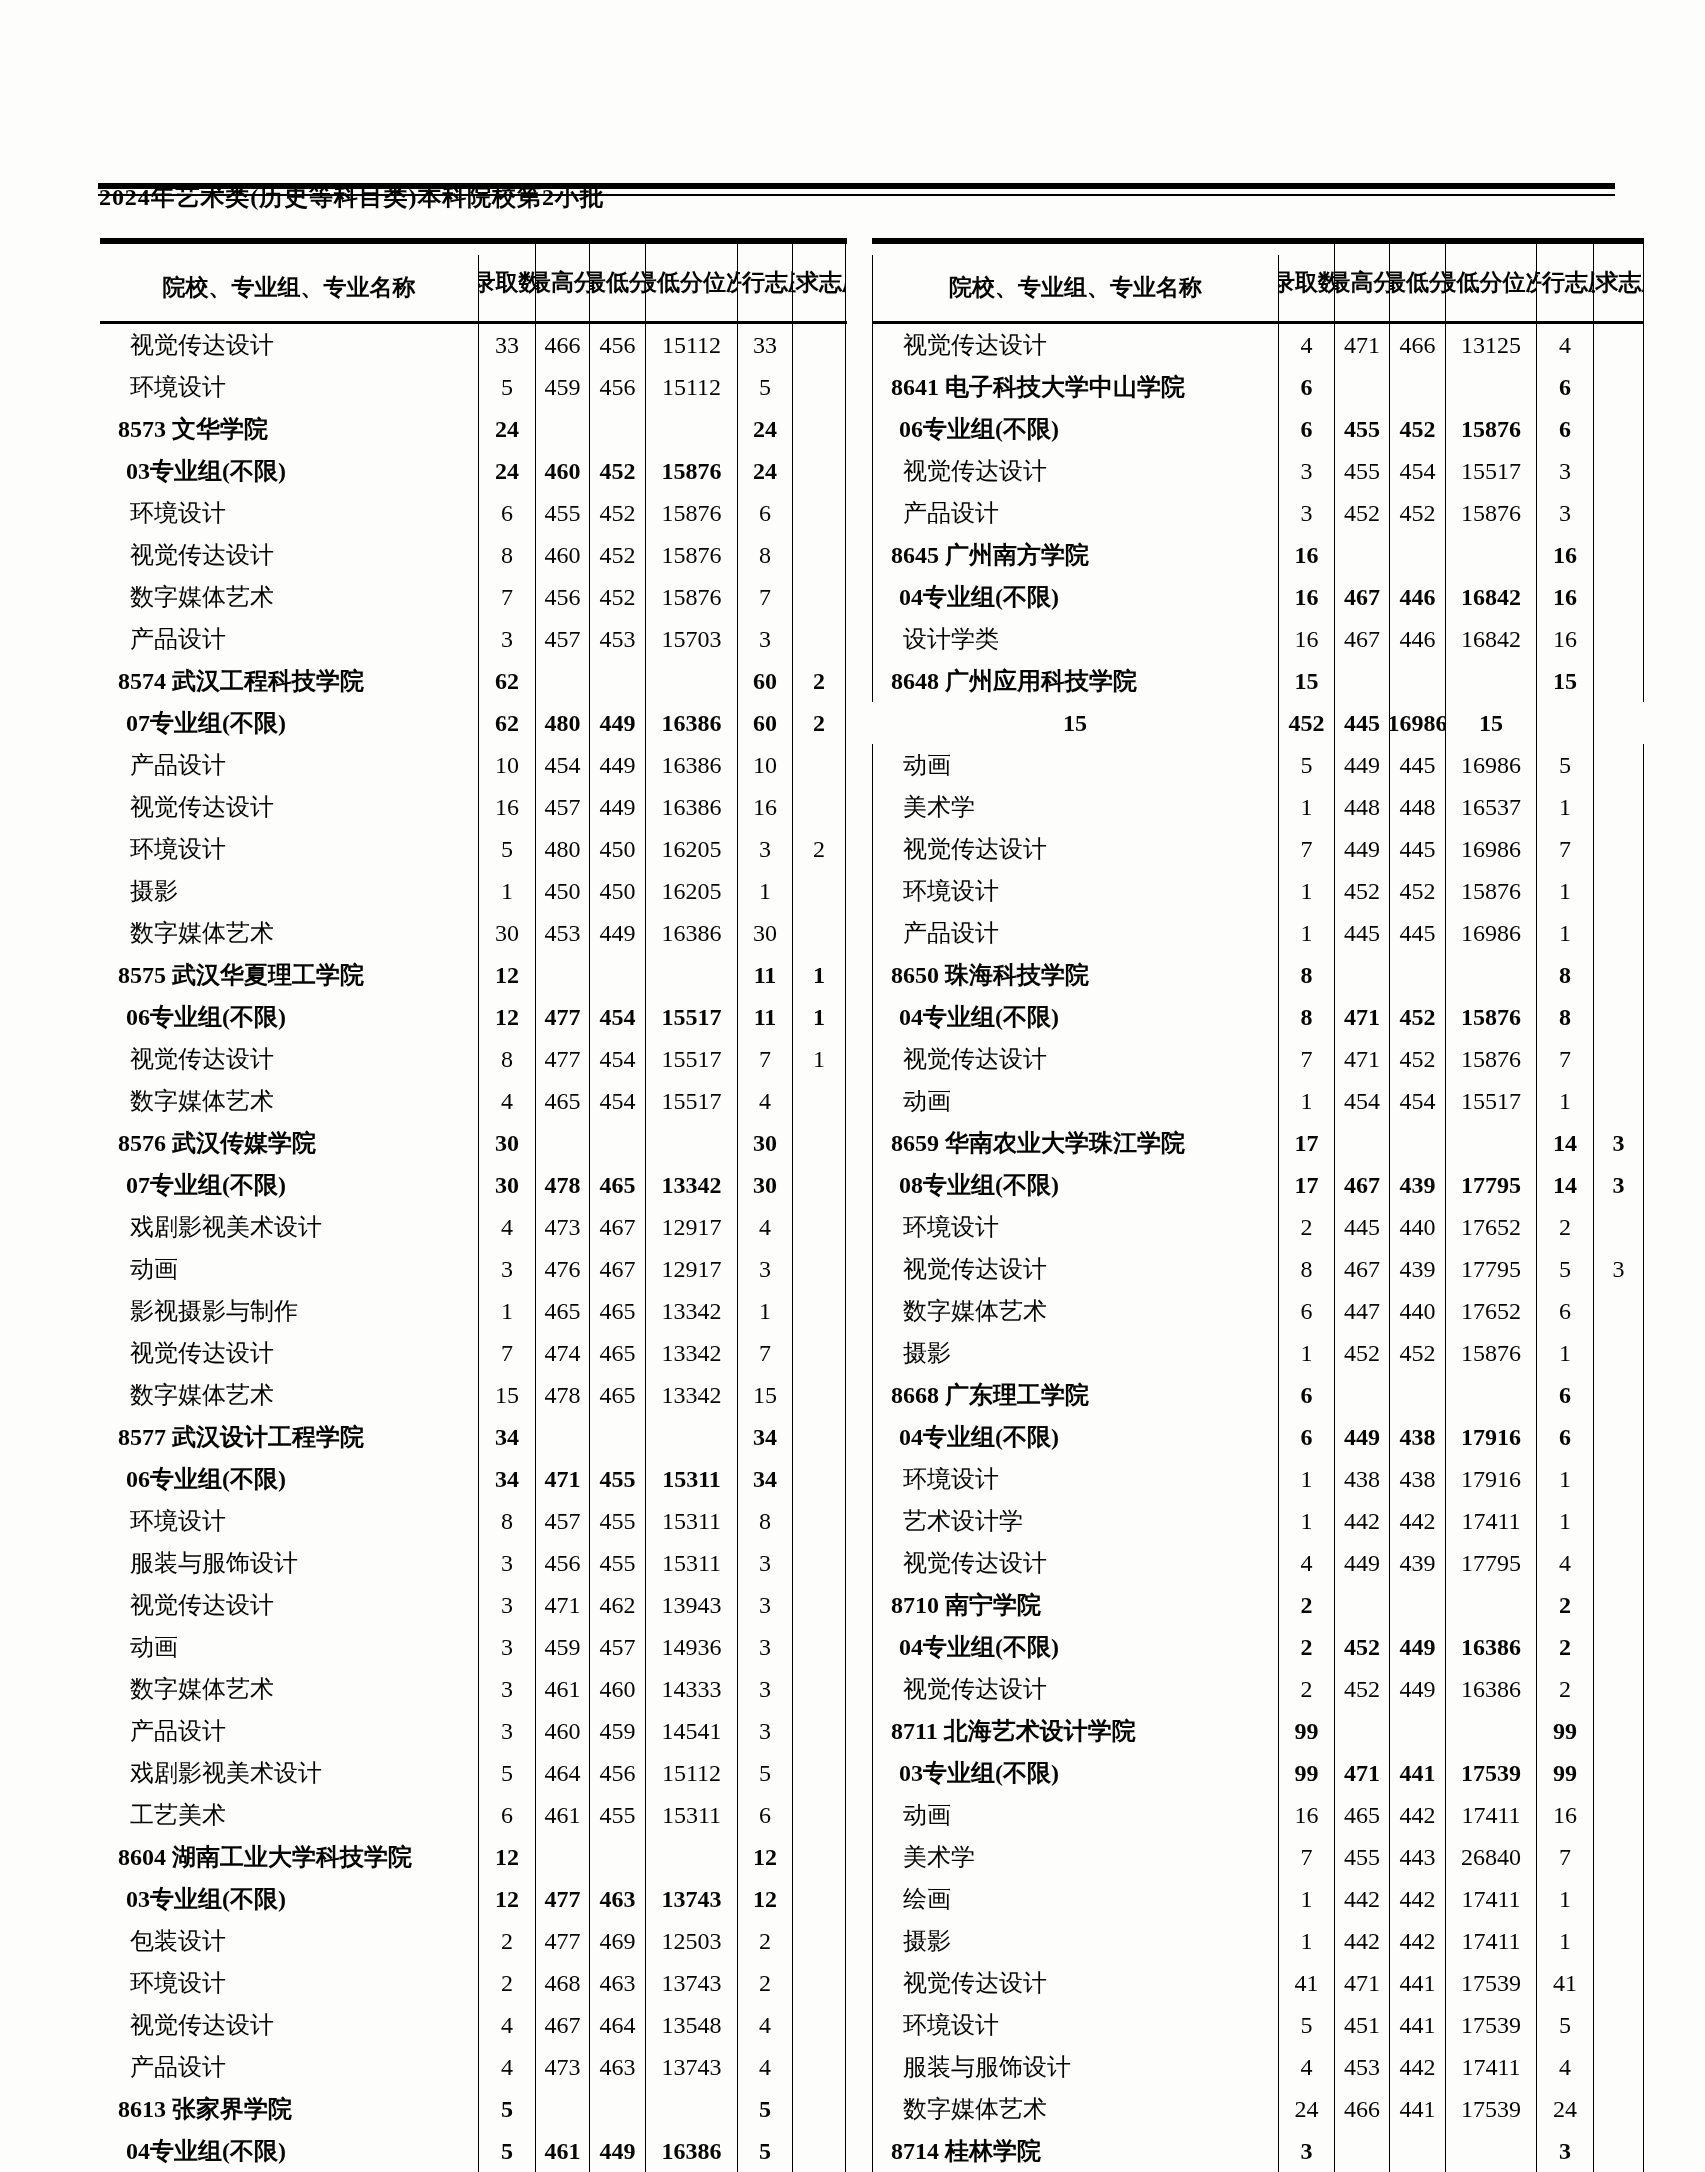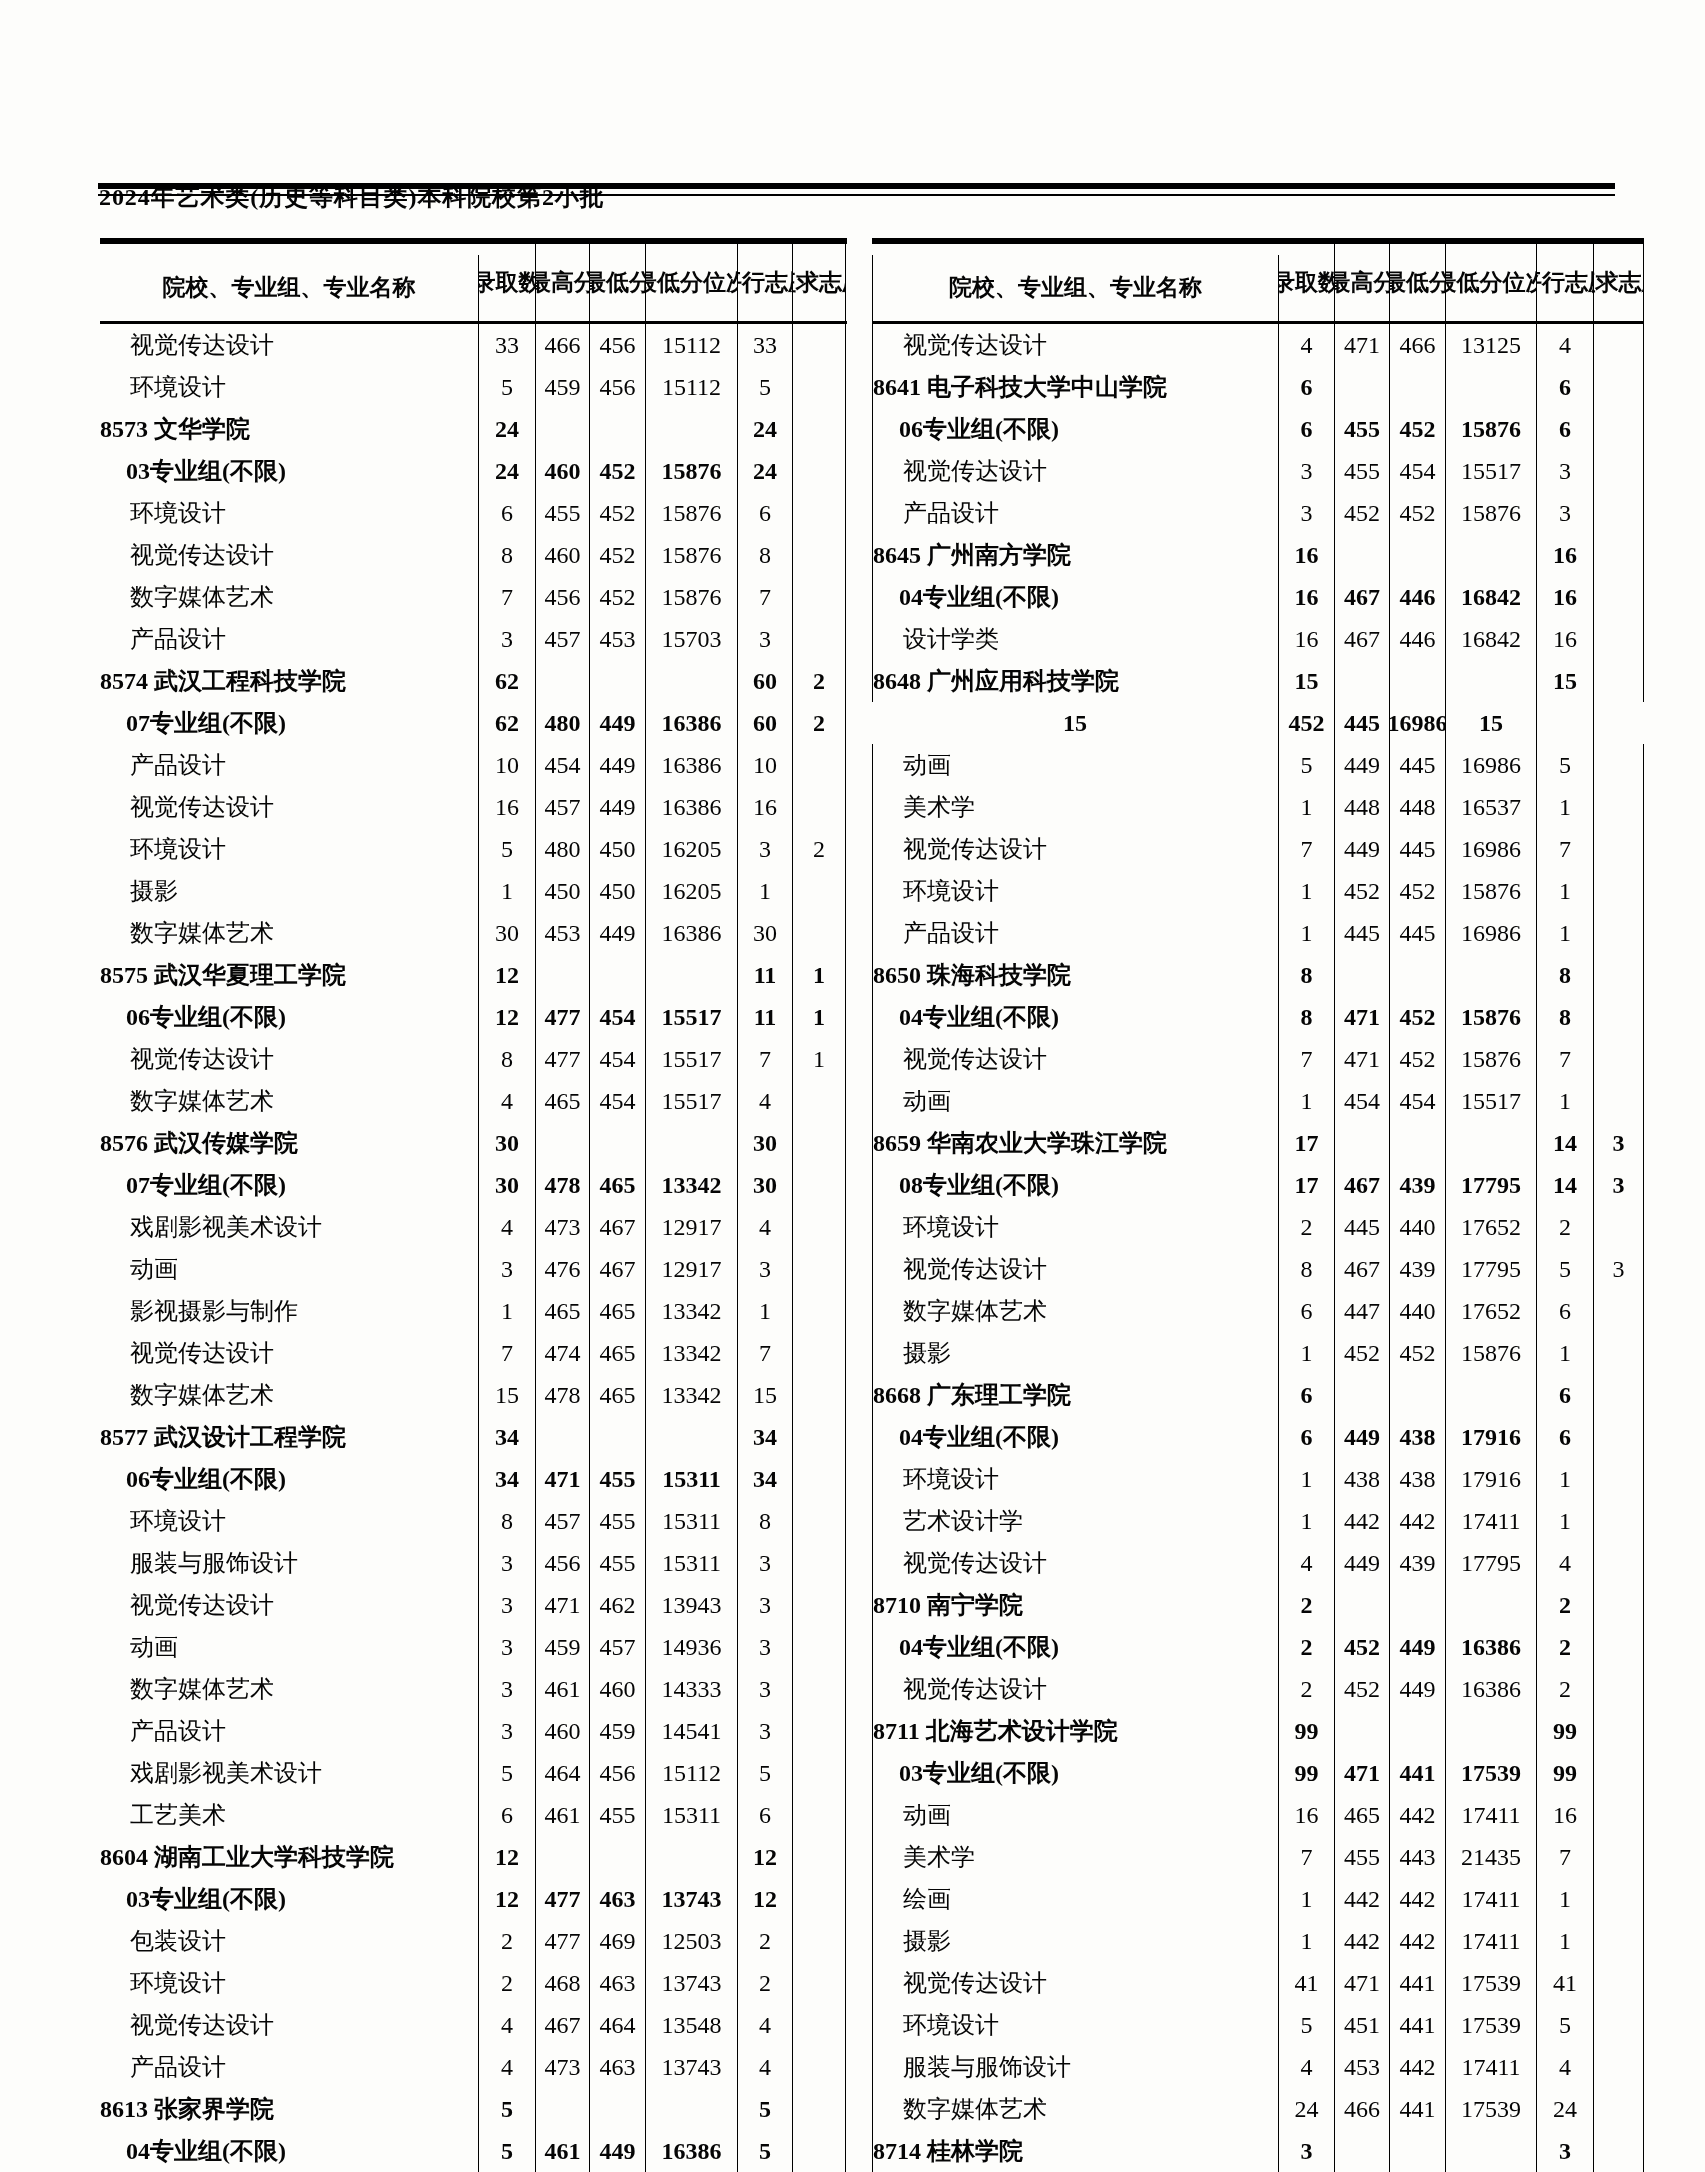--- a/index.html
+++ b/index.html
@@ -38,21 +38,21 @@
     box-sizing:border-box;
     font-size:24px;line-height:1;
     overflow:hidden;white-space:nowrap;
   }
   .table-right .cell.c0{border-left:1.7px solid #000;}
   .cell.c0{justify-content:flex-start;}
   .hcell{flex-direction:row;font-weight:700;font-size:23px;line-height:28px;text-align:center;}
   .hcell.c0{flex-direction:row;justify-content:center;margin-top:11px;}
   .r-i .cell{font-weight:700;}
   .r-g .cell{font-weight:700;}
-  .r-i .cell.c0{padding-left:0;}
+  .r-i .cell.c0{padding-left:18px;}
   .r-g .cell.c0{padding-left:26px;}
   .r-m .cell.c0{padding-left:30px;}
 </style>
 </head>
 <body>
 
 <div class="page">
   <div class="doc-title">2024年艺术类(历史等科目类)本科院校第2小批</div>
   <div class="rule rule-a"></div>
   <div class="rule rule-b"></div>
@@ -839,21 +839,21 @@
         <div class="cell c3">442</div>
         <div class="cell c4">17411</div>
         <div class="cell c5">16</div>
         <div class="cell c6"></div>
       </div>
       <div class="trow brow r-m">
         <div class="cell c0">美术学</div>
         <div class="cell c1">7</div>
         <div class="cell c2">455</div>
         <div class="cell c3">443</div>
-        <div class="cell c4">21435</div>
+        <div class="cell c4">26840</div>
         <div class="cell c5">7</div>
         <div class="cell c6"></div>
       </div>
       <div class="trow brow r-m">
         <div class="cell c0">绘画</div>
         <div class="cell c1">1</div>
         <div class="cell c2">442</div>
         <div class="cell c3">442</div>
         <div class="cell c4">17411</div>
         <div class="cell c5">1</div>

